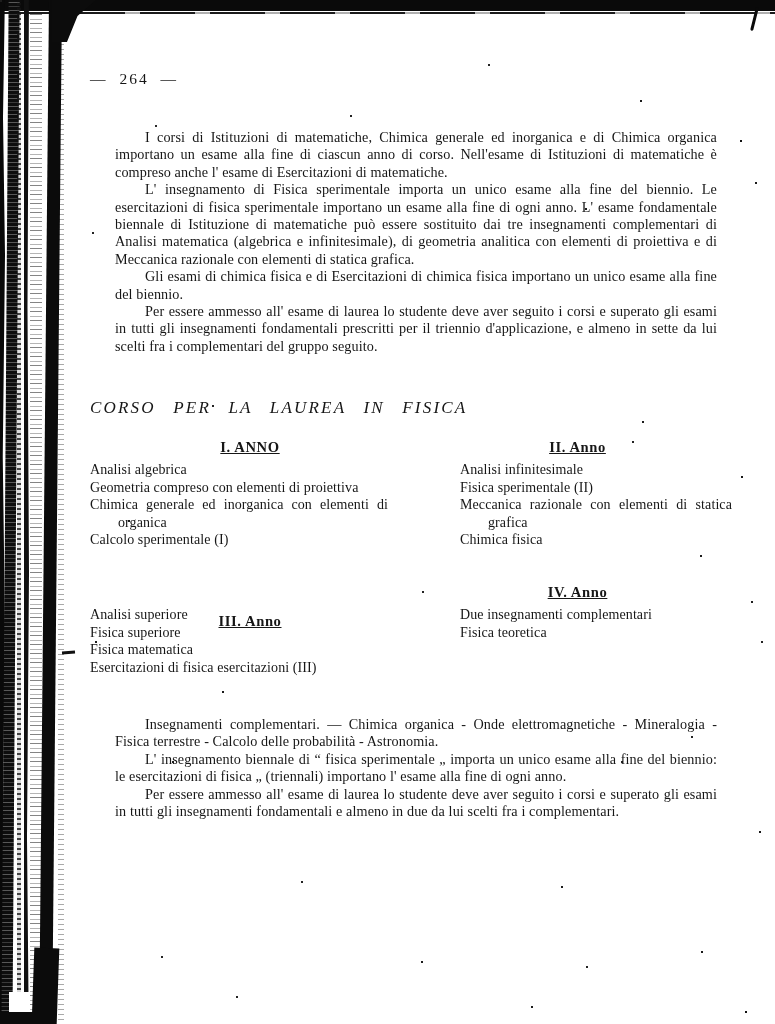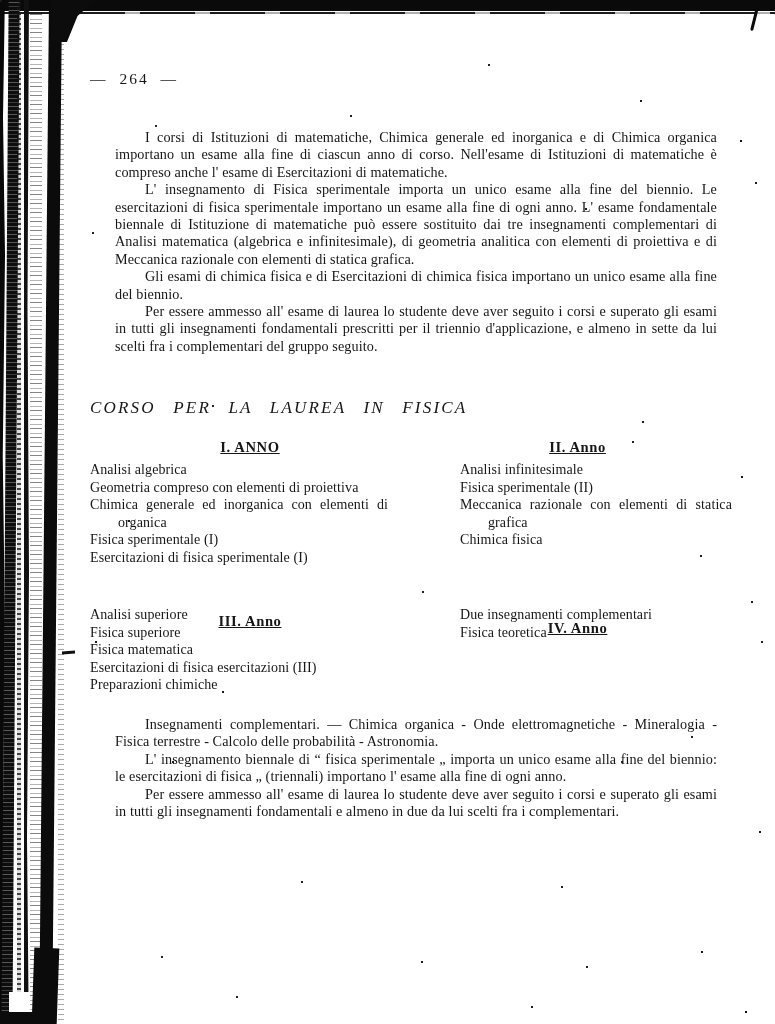--- a/index.html
+++ b/index.html
@@ -73,21 +73,21 @@
     text-align: left; font-style: italic; font-size: 17px;
     letter-spacing: 2.2px; word-spacing: 11px; white-space: nowrap;
   }
   .year-header {
     position: absolute; text-align: center; font-weight: bold;
     font-size: 14.6px; letter-spacing: .6px; text-decoration: underline;
   }
   .yh-1 { left: 90px;  top: 439px; width: 320px; }
   .yh-2 { left: 455px; top: 439px; width: 245px; }
   .yh-3 { left: 90px;  top: 584px; width: 320px; margin-top: 29px; }
-  .yh-4 { left: 455px; top: 584px; width: 245px; margin-top: 36px; }
+  .yh-4 { left: 455px; top: 584px; width: 245px; }
   .course-list { position: absolute; font-size: 14px; line-height: 17.6px; letter-spacing: .1px; }
   .cl-1 { left: 90px;  top: 461px; width: 298px; }
   .cl-2 { left: 460px; top: 461px; width: 272px; }
   .cl-3 { left: 90px;  top: 606px; width: 298px; }
   .cl-4 { left: 460px; top: 606px; width: 272px; }
   .course { padding-left: 28px; text-indent: -28px; text-align: justify; }
   .closing-block {
     position: absolute; left: 90px; top: 716px; width: 627px;
     font-size: 14.2px; line-height: 17.4px; text-align: justify; letter-spacing: .1px;
   }
@@ -126,40 +126,38 @@
 
 <div class="section-heading">CORSO PER LA LAUREA IN FISICA</div>
 
 <div class="year-header yh-1">I. ANNO</div>
 <div class="year-header yh-2">II. Anno</div>
 
 <div class="course-list cl-1">
   <div class="course">Analisi algebrica</div>
   <div class="course">Geometria compreso con elementi di proiettiva</div>
   <div class="course">Chimica generale ed inorganica con elementi di organica</div>
-  <div class="course">Fisica sperimentale (I)</div>
-  <div class="course">Esercitazioni di fisica sperimentale (I)</div>
+  <div class="course">Calcolo sperimentale (I)</div>
 </div>
 
 <div class="course-list cl-2">
   <div class="course">Analisi infinitesimale</div>
   <div class="course">Fisica sperimentale (II)</div>
   <div class="course">Meccanica razionale con elementi di statica grafica</div>
   <div class="course">Chimica fisica</div>
 </div>
 
 <div class="year-header yh-3">III. Anno</div>
 <div class="year-header yh-4">IV. Anno</div>
 
 <div class="course-list cl-3">
   <div class="course">Analisi superiore</div>
   <div class="course">Fisica superiore</div>
   <div class="course">Fisica matematica</div>
   <div class="course">Esercitazioni di fisica esercitazioni (III)</div>
-  <div class="course">Preparazioni chimiche</div>
 </div>
 
 <div class="course-list cl-4">
   <div class="course">Due insegnamenti complementari</div>
   <div class="course">Fisica teoretica</div>
 </div>
 
 <div class="closing-block">
   <p><span class="ital">Insegnamenti complementari.</span><span> — Chimica organica - Onde elettromagnetiche - Mineralogia - Fisica terrestre - Calcolo delle probabilità - Astronomia.</span></p>
   <p>L' insegnamento biennale di “ fisica sperimentale „ importa un unico esame alla fine del biennio: le esercitazioni di fisica „ (triennali) importano l' esame alla fine di ogni anno.</p>

